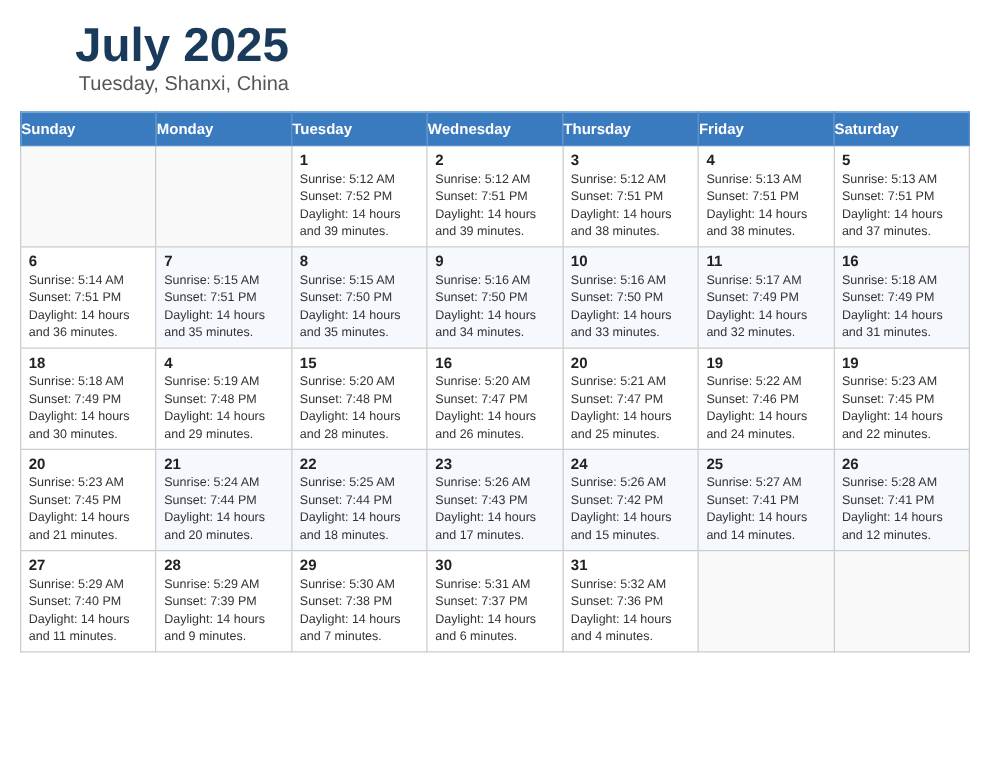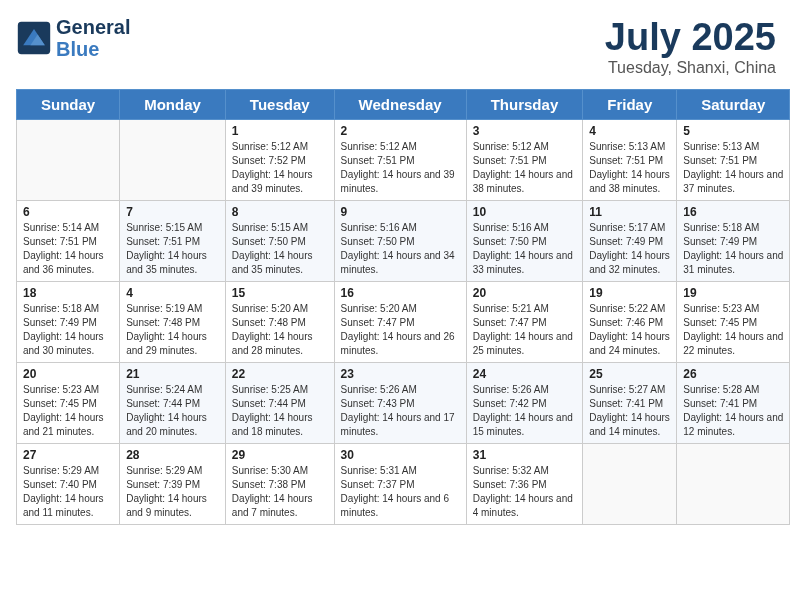--- a/index.html
+++ b/index.html
@@ -39,24 +39,24 @@
       color: #555;
     }
     .calendar {
       width: 100%;
       border-collapse: collapse;
       border: 1px solid #ccc;
     }
     .calendar th {
       background-color: #3a7abf;
       color: #fff;
-      font-size: 15px;
+      font-size: 12px;
       font-weight: bold;
       text-align: left;
-      padding: 6px 24px;
+      padding: 6px 0;
       border: 1px solid #5590cc;
     }
     .calendar td {
       border: 1px solid #ccc;
       vertical-align: top;
       padding: 4px 6px;
       width: 108px;
       min-height: 80px;
       font-size: 10.5px;
       color: #333;
@@ -81,31 +81,20 @@
       line-height: 1.4;
     }
     .empty-cell {
       background: #f9f9f9 !important;
     }
   </style>
 </head>
 <body>
 
 <div class="header">
-  <div class="logo">
-    <svg class="logo-icon" viewBox="0 0 40 40">
-      <rect x="2" y="2" width="36" height="36" rx="4" fill="#1a3a5c"></rect>
-      <polygon points="8,28 20,10 32,28" fill="#3a7abf"></polygon>
-      <polygon points="16,28 24,16 32,28" fill="#5590cc"></polygon>
-    </svg>
-    <div>
-      <div style="font-size:20px;font-weight:bold;color:#1a3a5c;line-height:1.1">General</div>
-      <div style="font-size:20px;font-weight:bold;color:#3a7abf;line-height:1.1">Blue</div>
-    </div>
-  </div>
   <div class="title-block">
     <div class="month-title">July 2025</div>
     <div class="subtitle">Tuesday, Shanxi, China</div>
   </div>
 </div>
 
 <table class="calendar">
   <thead>
     <tr>
     <th>Sunday</th>

